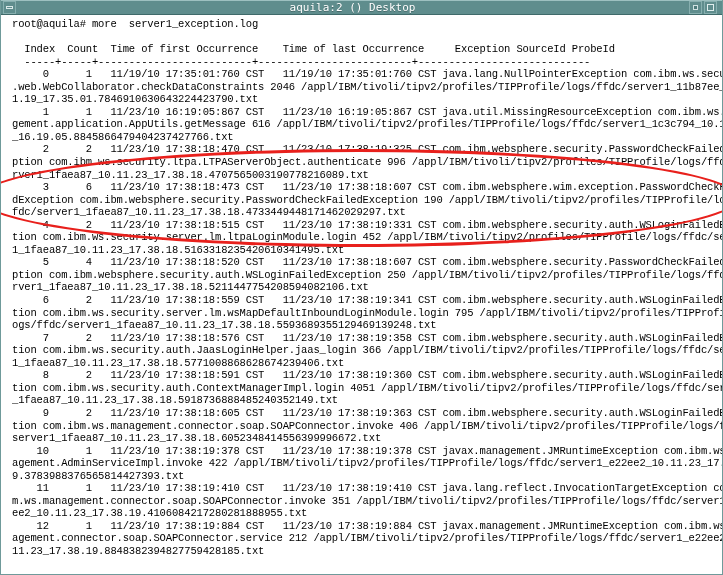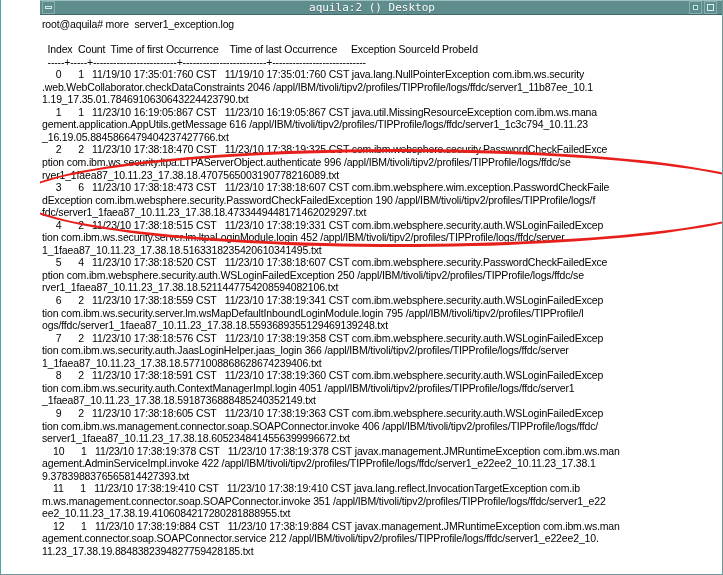--- a/index.html
+++ b/index.html
@@ -17,21 +17,20 @@
   #window {
     position: relative;
     width: 723px;
     height: 575px;
     background: #ffffff;
     box-sizing: border-box;
     border-left: 1px solid #6f9a9a;
     border-right: 1px solid #6f9a9a;
     border-bottom: 1px solid #6f9a9a;
     overflow: hidden;
-    padding-left: 39px;
   }
 
   
   #titlebar {
     position: relative;
     height: 15px;
     background: #5f8d8d;
     border-top: 1px solid #9dc0c0;
     border-bottom: 1px solid #3f6a6a;
     display: flex;
@@ -94,26 +93,27 @@
     position: relative;
     padding: 3px 2px 0 2px;
     box-sizing: border-box;
     height: 560px;
     background: #ffffff;
     overflow: hidden;
   }
   #term-lines {
     position: relative;
     z-index: 1;
-    font-family: Liberation Sans, sans-serif;
+    font-family: Liberation Mono, monospace;
     font-size: 10.5px;
     line-height: 12.55px;
     color: #000000;
     white-space: pre;
     letter-spacing: -0.15px;
+    margin-left: 9px;
   }
   .tline { white-space: pre; height: 12.55px; }
   .tline.blank { color: transparent; }
 
   
   #annotation-oval {
     position: absolute;
     left: -22px;
     top: 134px;
     width: 760px;

